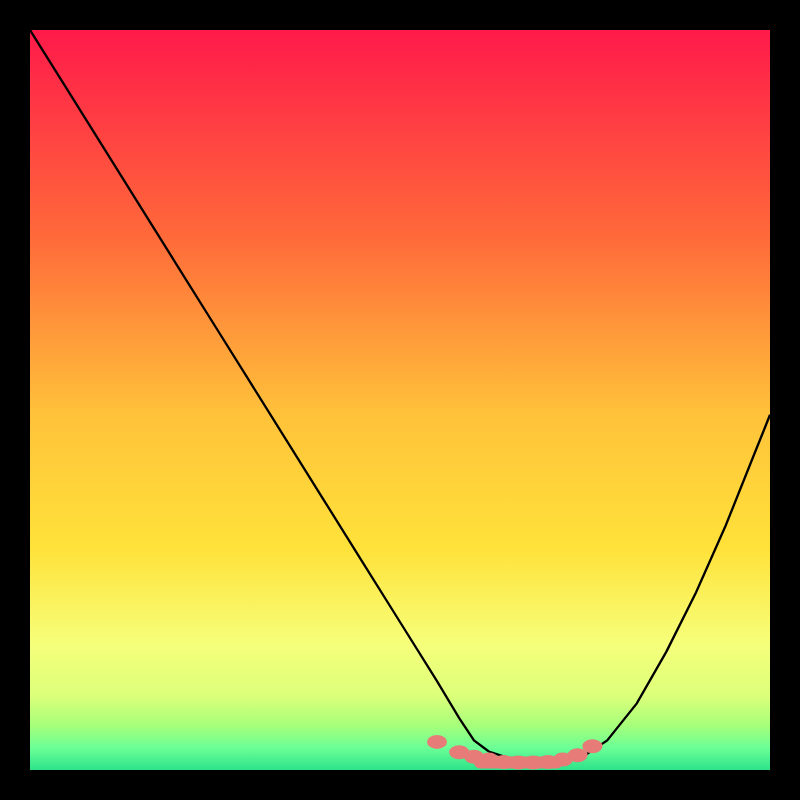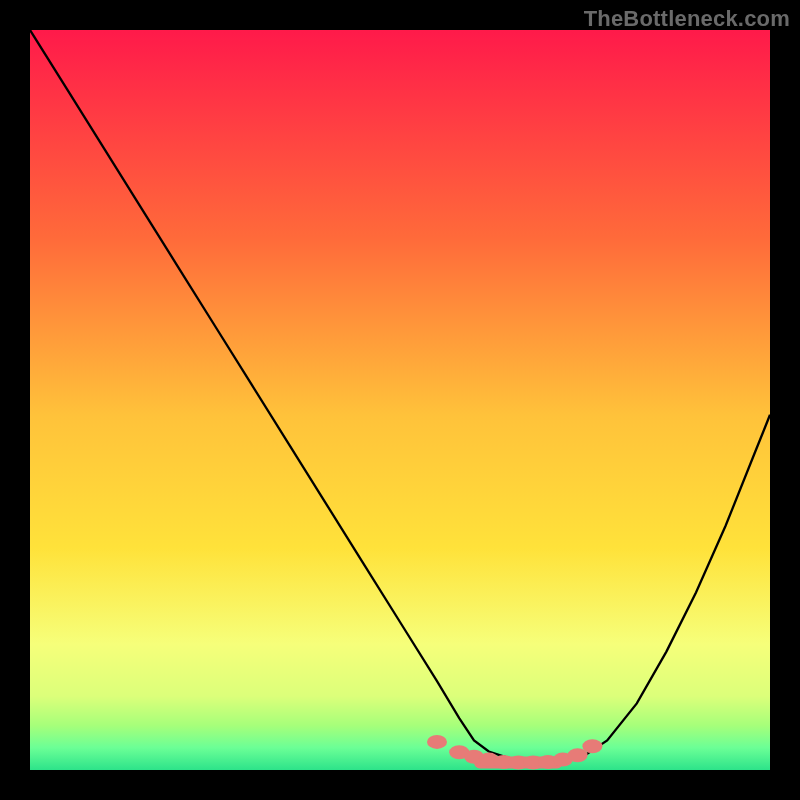--- a/index.html
+++ b/index.html
@@ -42,21 +42,20 @@
   .curve {
     position: absolute;
     inset: 0;
     z-index: 2;
   }
 </style>
 </head>
 <body>
 
 <div class="frame">
-  <div class="watermark">TheBottleneck.com</div>
 
   <div class="plot">
     <svg class="grad" viewBox="0 0 740 740" preserveAspectRatio="none">
       <defs>
         <linearGradient id="bg-grad" x1="0" y1="0" x2="0" y2="1">
           <stop offset="0%" stop-color="#ff1a4a"></stop>
           <stop offset="28%" stop-color="#ff6a3a"></stop>
           <stop offset="52%" stop-color="#ffc23a"></stop>
           <stop offset="70%" stop-color="#ffe23a"></stop>
           <stop offset="83%" stop-color="#f6ff7a"></stop>

